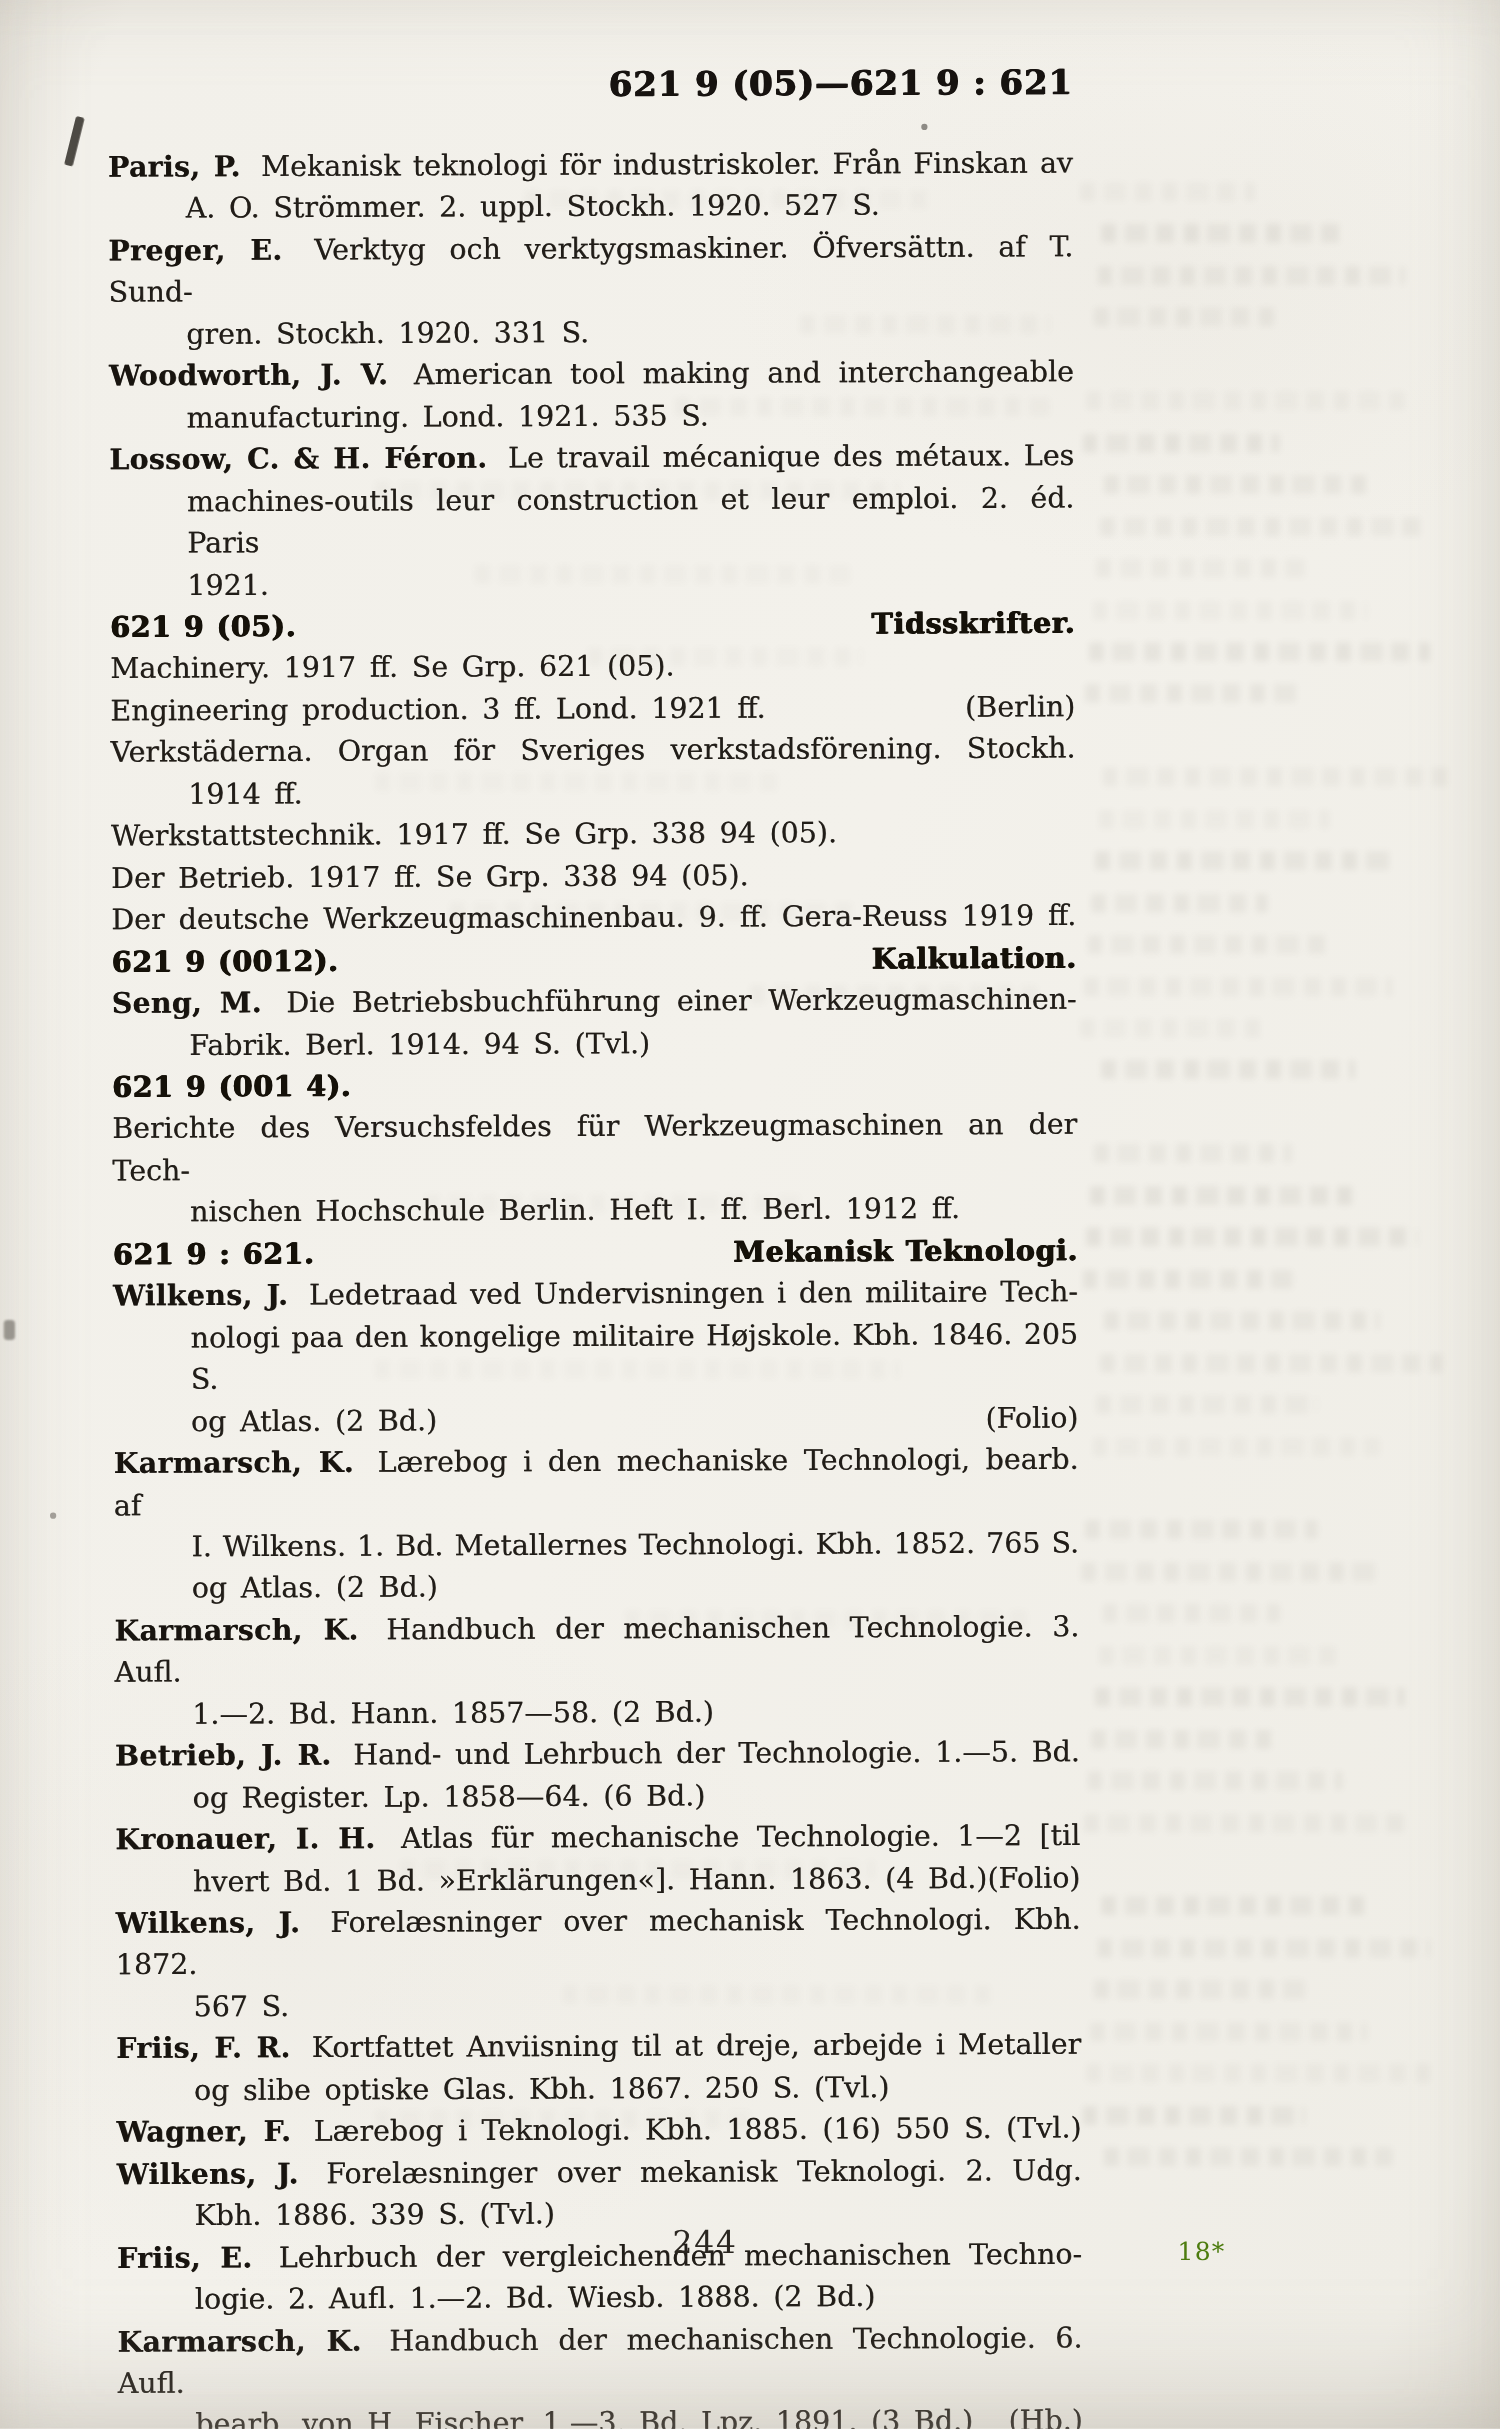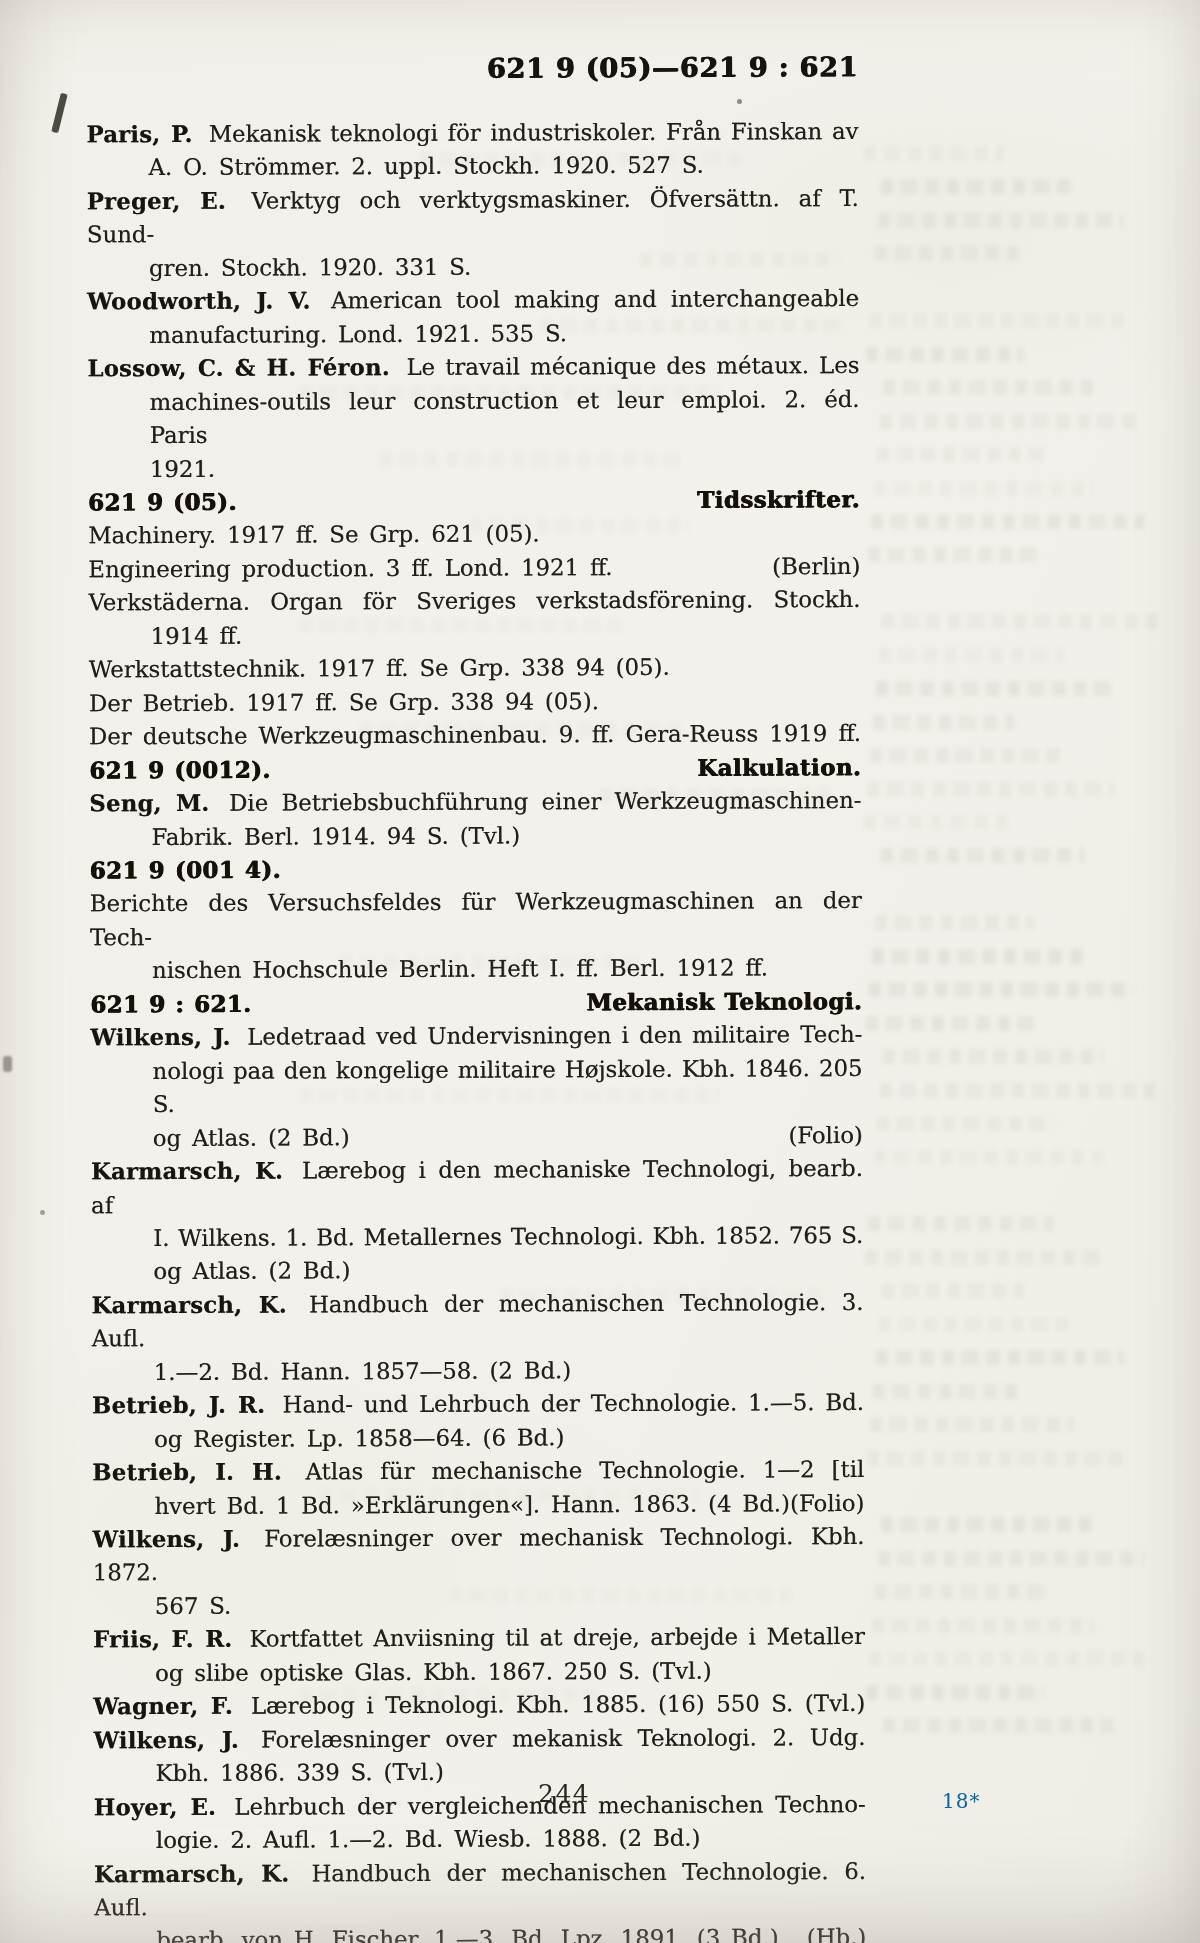--- a/index.html
+++ b/index.html
@@ -61,21 +61,21 @@
     letter-spacing: 0.5px;
     text-shadow: 0.8px 0 0 currentColor, 0 0.35px 0 currentColor;
     color: #151109;
   }
   .page-footer-number {
     position: absolute; left: 538px; top: 1779px;
     font-size: 25px; letter-spacing: 1.5px; color: #2a2620; z-index: 10;
   }
   .signature-mark {
     position: absolute; left: 942px; top: 1789px;
-    font-size: 20px; letter-spacing: 1px; color: #0369a1; z-index: 10;
+    font-size: 20px; letter-spacing: 1px; color: #4d7c0f; z-index: 10;
   }
   
   .ghost {
     position: absolute; height: 15px; z-index: 2;
     background: repeating-linear-gradient(90deg,
       rgba(104,98,86,0.60) 0 12px, transparent 12px 19px,
       rgba(104,98,86,0.48) 19px 37px, transparent 37px 44px,
       rgba(104,98,86,0.55) 44px 58px, transparent 58px 66px);
     filter: blur(2.6px);
     border-radius: 2px;
@@ -172,21 +172,21 @@
       </div>
       <div>
         <div class="line j"><span class="author">Karmarsch, K.</span> <span class="txt">Handbuch der mechanischen Technologie. 3. Aufl.</span></div>
         <div class="line ind"><span class="txt">1.—2. Bd. Hann. 1857—58. (2 Bd.)</span></div>
       </div>
       <div>
         <div class="line j"><span class="author">Betrieb, J. R.</span> <span class="txt">Hand- und Lehrbuch der Technologie. 1.—5. Bd.</span></div>
         <div class="line ind"><span class="txt">og Register. Lp. 1858—64. (6 Bd.)</span></div>
       </div>
       <div>
-        <div class="line j"><span class="author">Betrieb, I. H.</span> <span class="txt">Atlas für mechanische Technologie. 1—2 [til</span></div>
+        <div class="line j"><span class="author">Kronauer, I. H.</span> <span class="txt">Atlas für mechanische Technologie. 1—2 [til</span></div>
         <div class="line ind split">
           <span class="lt"><span class="txt">hvert Bd. 1 Bd. »Erklärungen«]. Hann. 1863. (4 Bd.)</span></span>
           <span class="r">(Folio)</span>
         </div>
       </div>
       <div>
         <div class="line j"><span class="author">Wilkens, J.</span> <span class="txt">Forelæsninger over mechanisk Technologi. Kbh. 1872.</span></div>
         <div class="line ind"><span class="txt">567 S.</span></div>
       </div>
       <div>
@@ -194,21 +194,21 @@
         <div class="line ind"><span class="txt">og slibe optiske Glas. Kbh. 1867. 250 S. (Tvl.)</span></div>
       </div>
       <div>
         <div class="line j"><span class="author">Wagner, F.</span> <span class="txt">Lærebog i Teknologi. Kbh. 1885. (16) 550 S. (Tvl.)</span></div>
       </div>
       <div>
         <div class="line j"><span class="author">Wilkens, J.</span> <span class="txt">Forelæsninger over mekanisk Teknologi. 2. Udg.</span></div>
         <div class="line ind"><span class="txt">Kbh. 1886. 339 S. (Tvl.)</span></div>
       </div>
       <div>
-        <div class="line j"><span class="author">Hoyer, E.</span> <span class="txt">Lehrbuch der vergleichenden mechanischen Techno-</span></div>
+        <div class="line j"><span class="author">Friis, E.</span> <span class="txt">Lehrbuch der vergleichenden mechanischen Techno-</span></div>
         <div class="line ind"><span class="txt">logie. 2. Aufl. 1.—2. Bd. Wiesb. 1888. (2 Bd.)</span></div>
       </div>
       <div>
         <div class="line j"><span class="author">Karmarsch, K.</span> <span class="txt">Handbuch der mechanischen Technologie. 6. Aufl.</span></div>
         <div class="line ind split">
           <span class="lt"><span class="txt">bearb. von H. Fischer. 1.—3. Bd. Lpz. 1891. (3 Bd.)</span></span>
           <span class="r">(Hb.)</span>
         </div>
       </div>
     </div>

